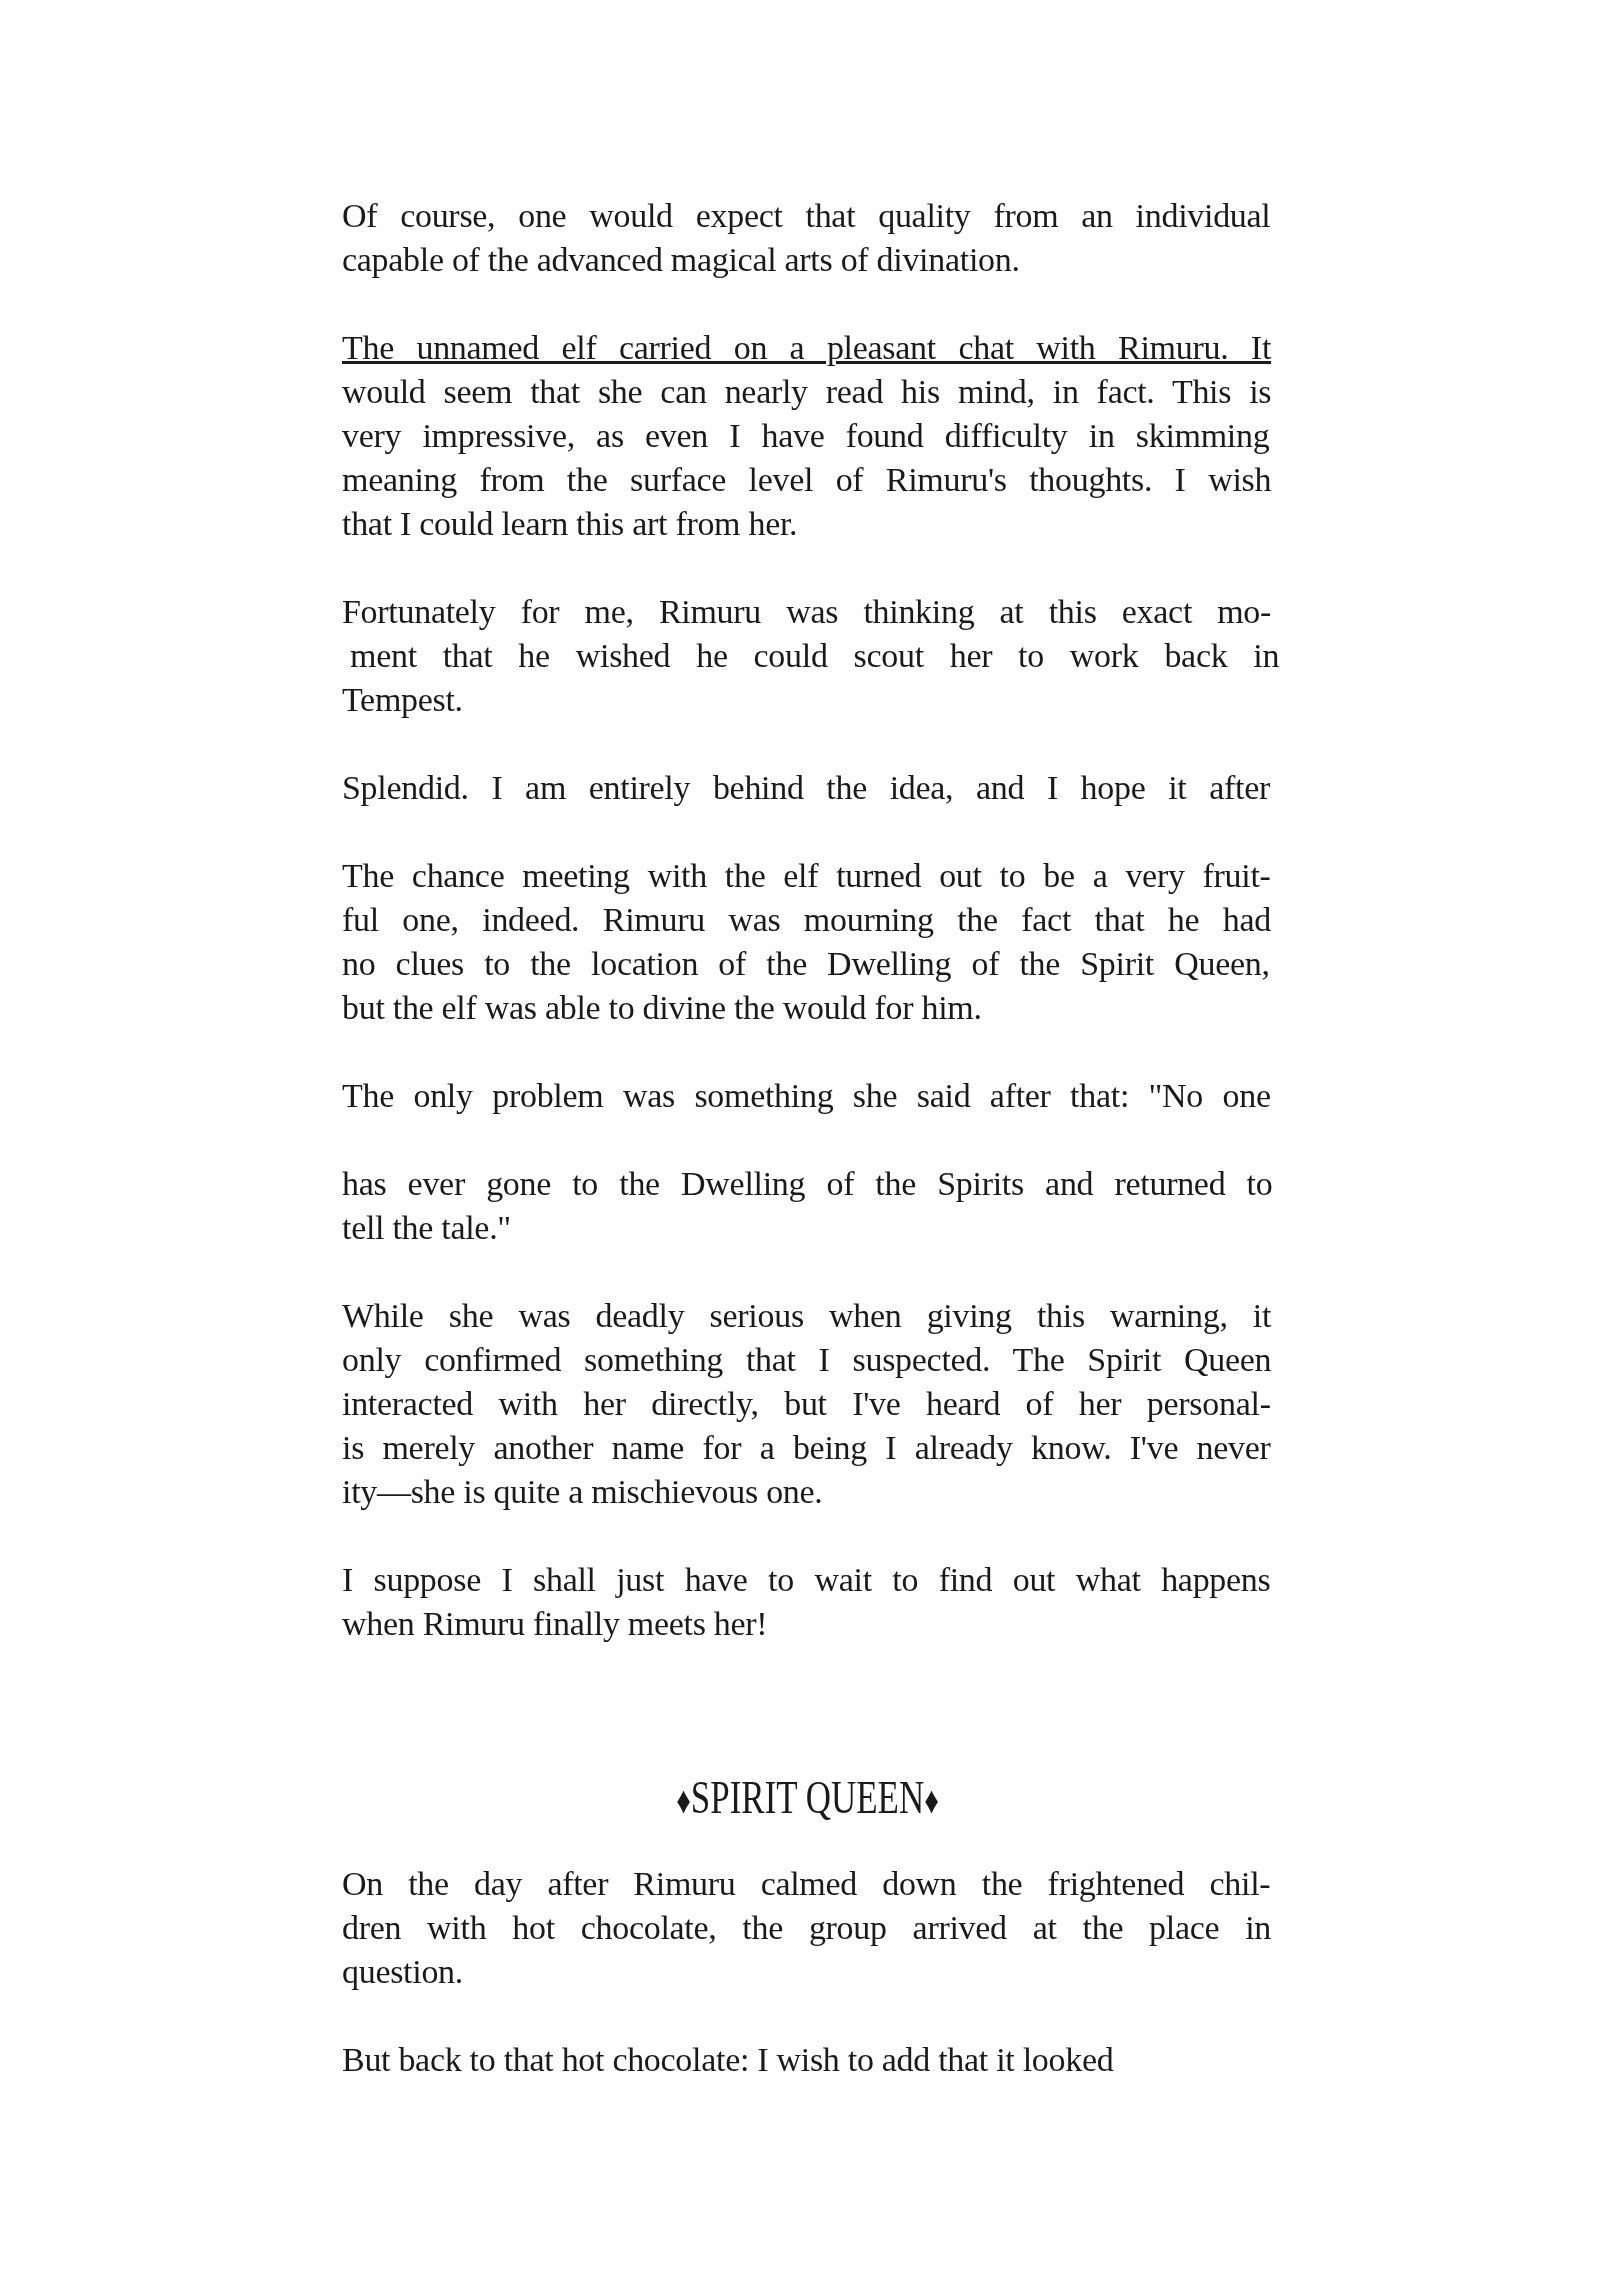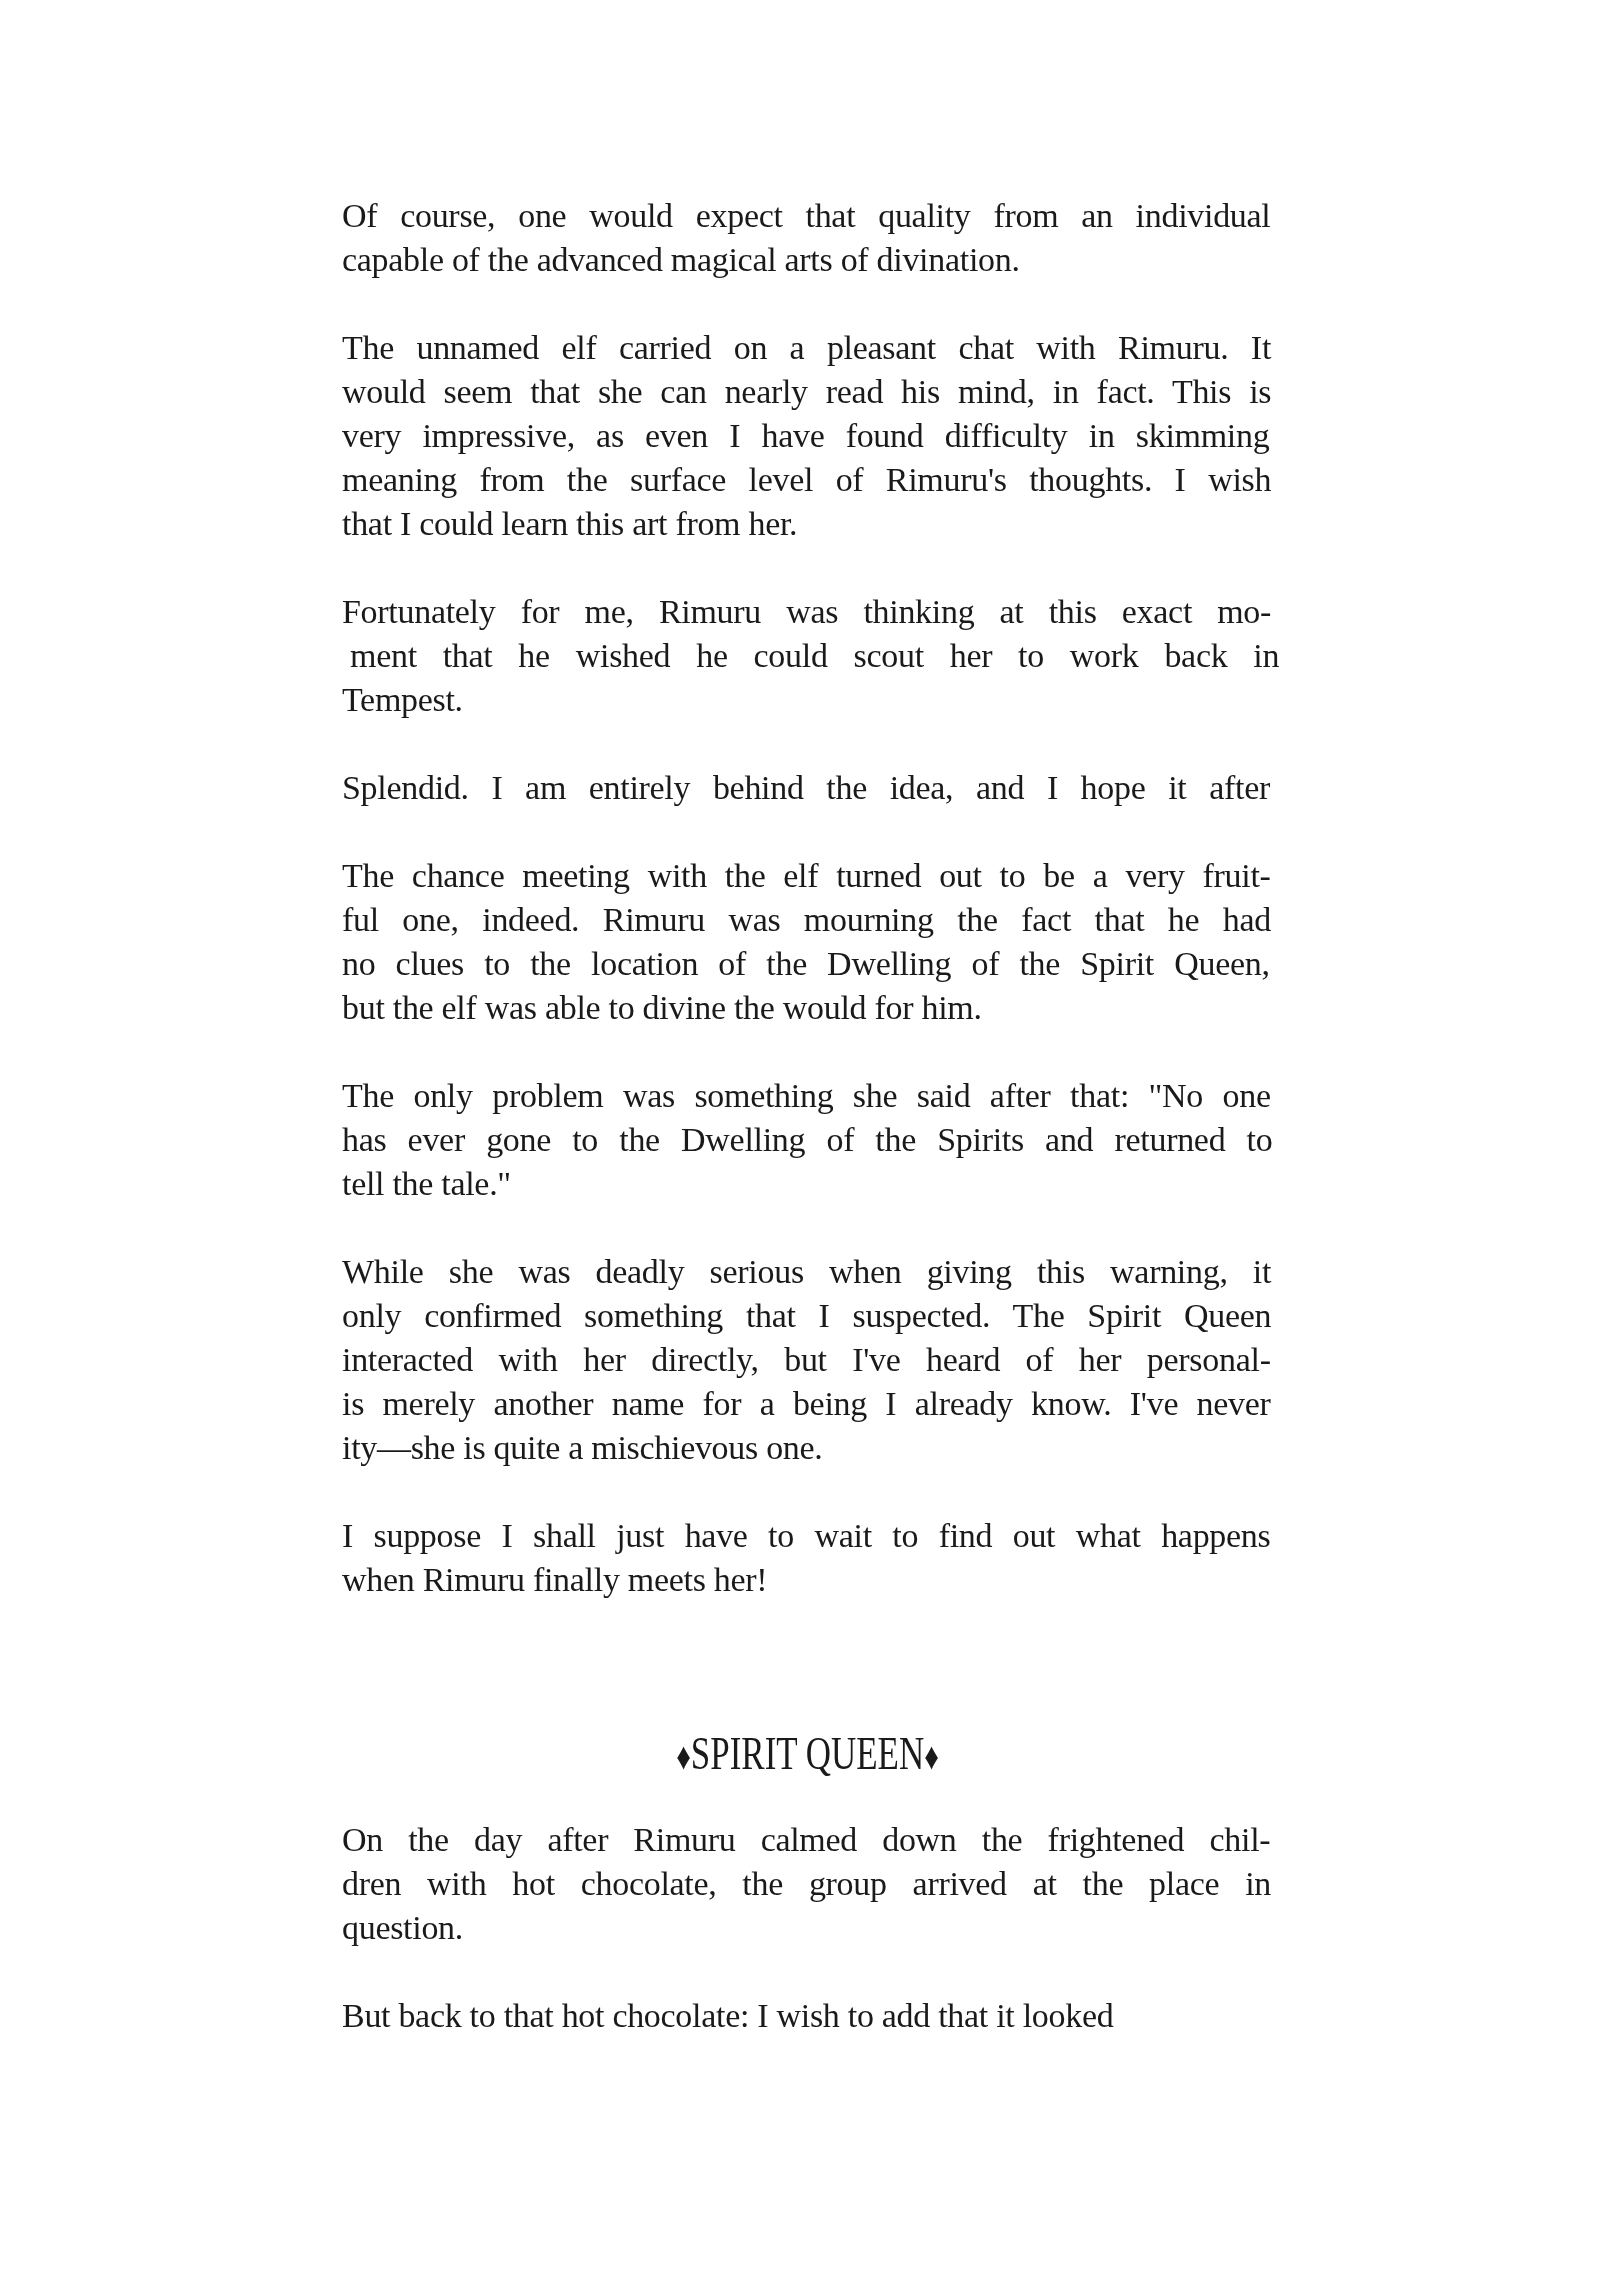--- a/index.html
+++ b/index.html
@@ -56,21 +56,21 @@
 
 <div class="page">
   <div class="textblock" style="color: rgb(26, 26, 26);">
 
     <div class="para">
       <div class="line fill" style="word-spacing: 14.7px;">Of course, one would expect that quality from an individual</div>
       <div class="line last">capable of the advanced magical arts of divination.</div>
     </div>
 
     <div class="para">
-      <div class="line fill" style="word-spacing: 14.3px;">The unnamed elf carried on a pleasant chat with Rimuru. It</div>
+      <div class="line fill" style="word-spacing: 14.3px; text-decoration: underline;">The unnamed elf carried on a pleasant chat with Rimuru. It</div>
       <div class="line fill" style="word-spacing: 9.8px;">would seem that she can nearly read his mind, in fact. This is</div>
       <div class="line fill" style="word-spacing: 13px;">very impressive, as even I have found difficulty in skimming</div>
       <div class="line fill" style="word-spacing: 14.3px;">meaning from the surface level of Rimuru's thoughts. I wish</div>
       <div class="line last">that I could learn this art from her.</div>
     </div>
 
     <div class="para">
       <div class="line fill" style="word-spacing: 17px;">Fortunately for me, Rimuru was thinking at this exact mo-</div>
       <div class="line fill" style="word-spacing: 17.7px; margin-left: 8px;">ment that he wished he could scout her to work back in</div>
       <div class="line last">Tempest.</div>
@@ -82,21 +82,21 @@
 
     <div class="para">
       <div class="line fill" style="word-spacing: 9.7px;">The chance meeting with the elf turned out to be a very fruit-</div>
       <div class="line fill" style="word-spacing: 15.3px;">ful one, indeed. Rimuru was mourning the fact that he had</div>
       <div class="line fill" style="word-spacing: 12px;">no clues to the location of the Dwelling of the Spirit Queen,</div>
       <div class="line last">but the elf was able to divine the would for him.</div>
     </div>
 
     <div class="para">
       <div class="line fill" style="word-spacing: 11.3px;">The only problem was something she said after that: "No one</div>
-      <div class="line fill" style="word-spacing: 13px;">has ever gone to the Dwelling of the Spirits and returned to</div>
+      <div class="line fill" style="word-spacing: 13px; margin-top: 44px;">has ever gone to the Dwelling of the Spirits and returned to</div>
       <div class="line last">tell the tale."</div>
     </div>
 
     <div class="para">
       <div class="line fill" style="word-spacing: 17px;">While she was deadly serious when giving this warning, it</div>
       <div class="line fill" style="word-spacing: 14.7px;">only confirmed something that I suspected. The Spirit Queen</div>
       <div class="line fill" style="word-spacing: 17.3px;">interacted with her directly, but I've heard of her personal-</div>
       <div class="line fill" style="word-spacing: 10.2px;">is merely another name for a being I already know. I've never</div>
       <div class="line last">ity—she is quite a mischievous one.</div>
     </div>

